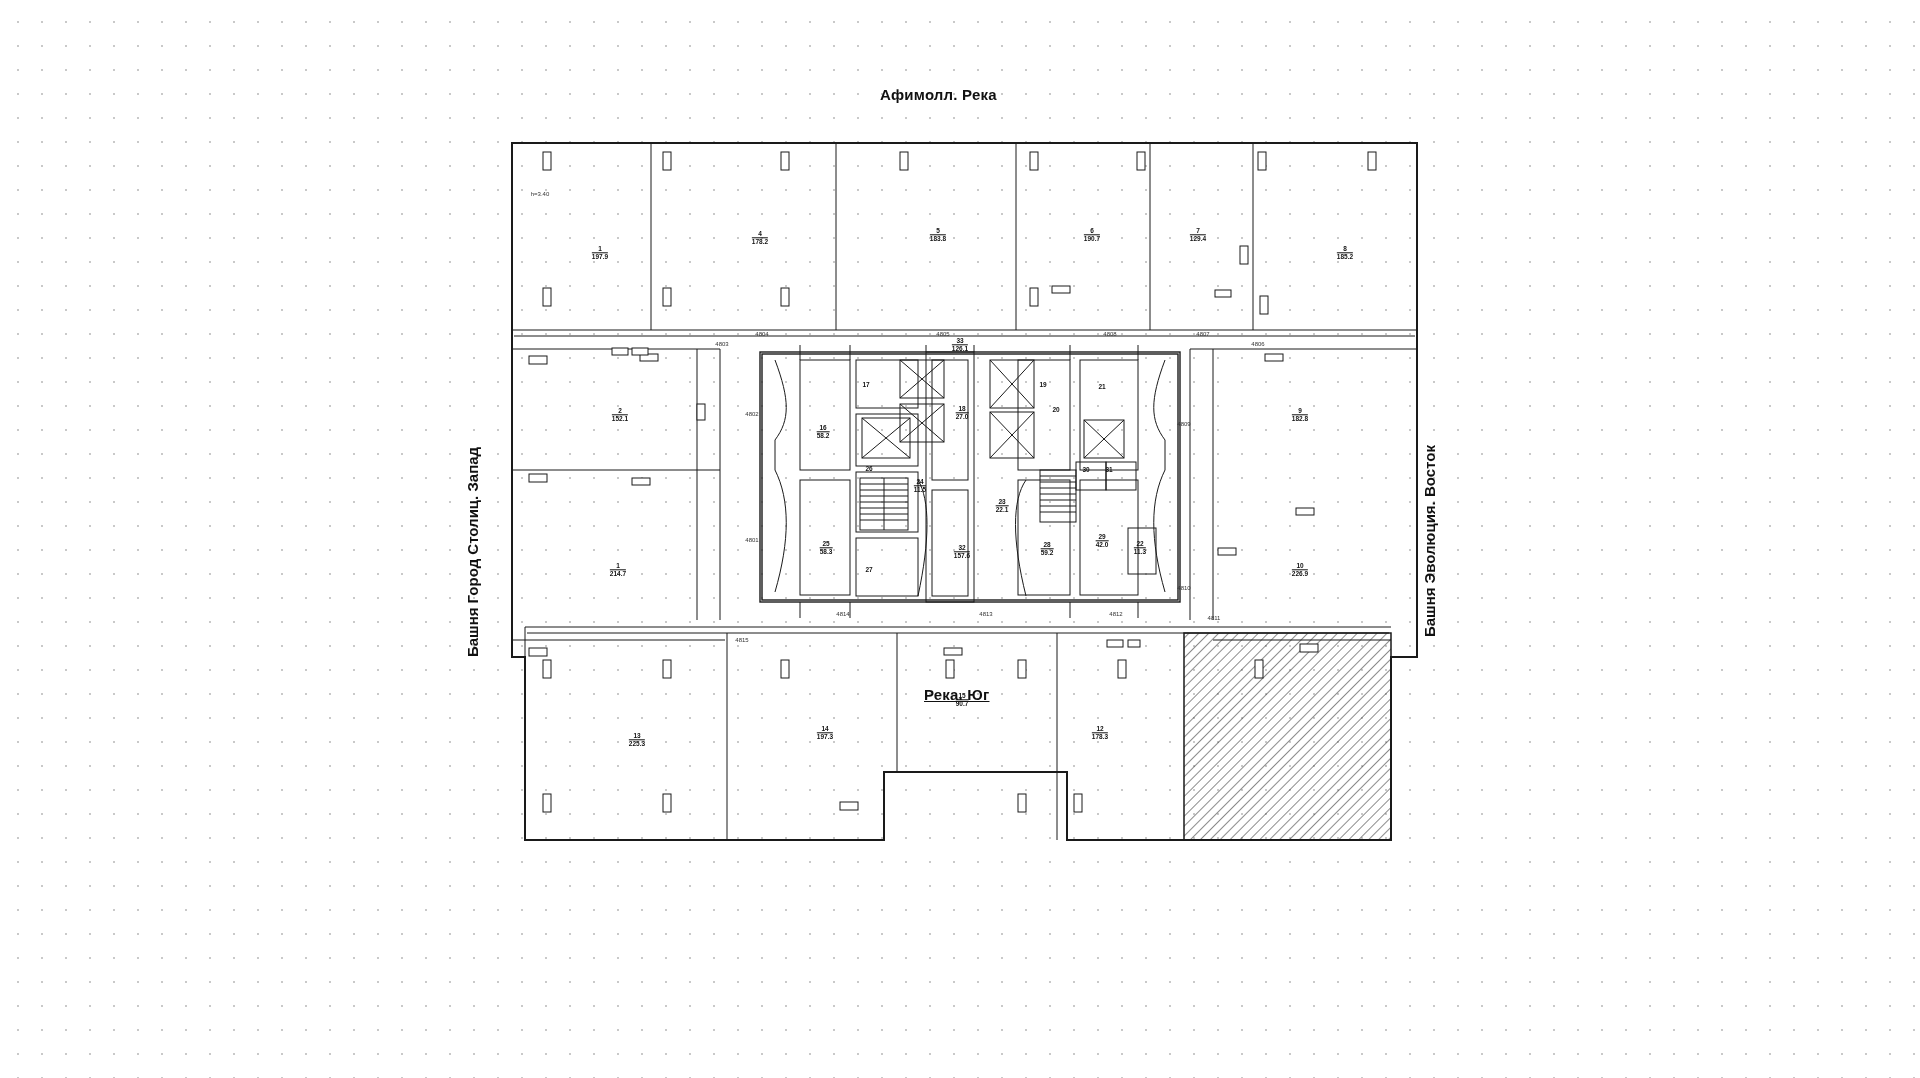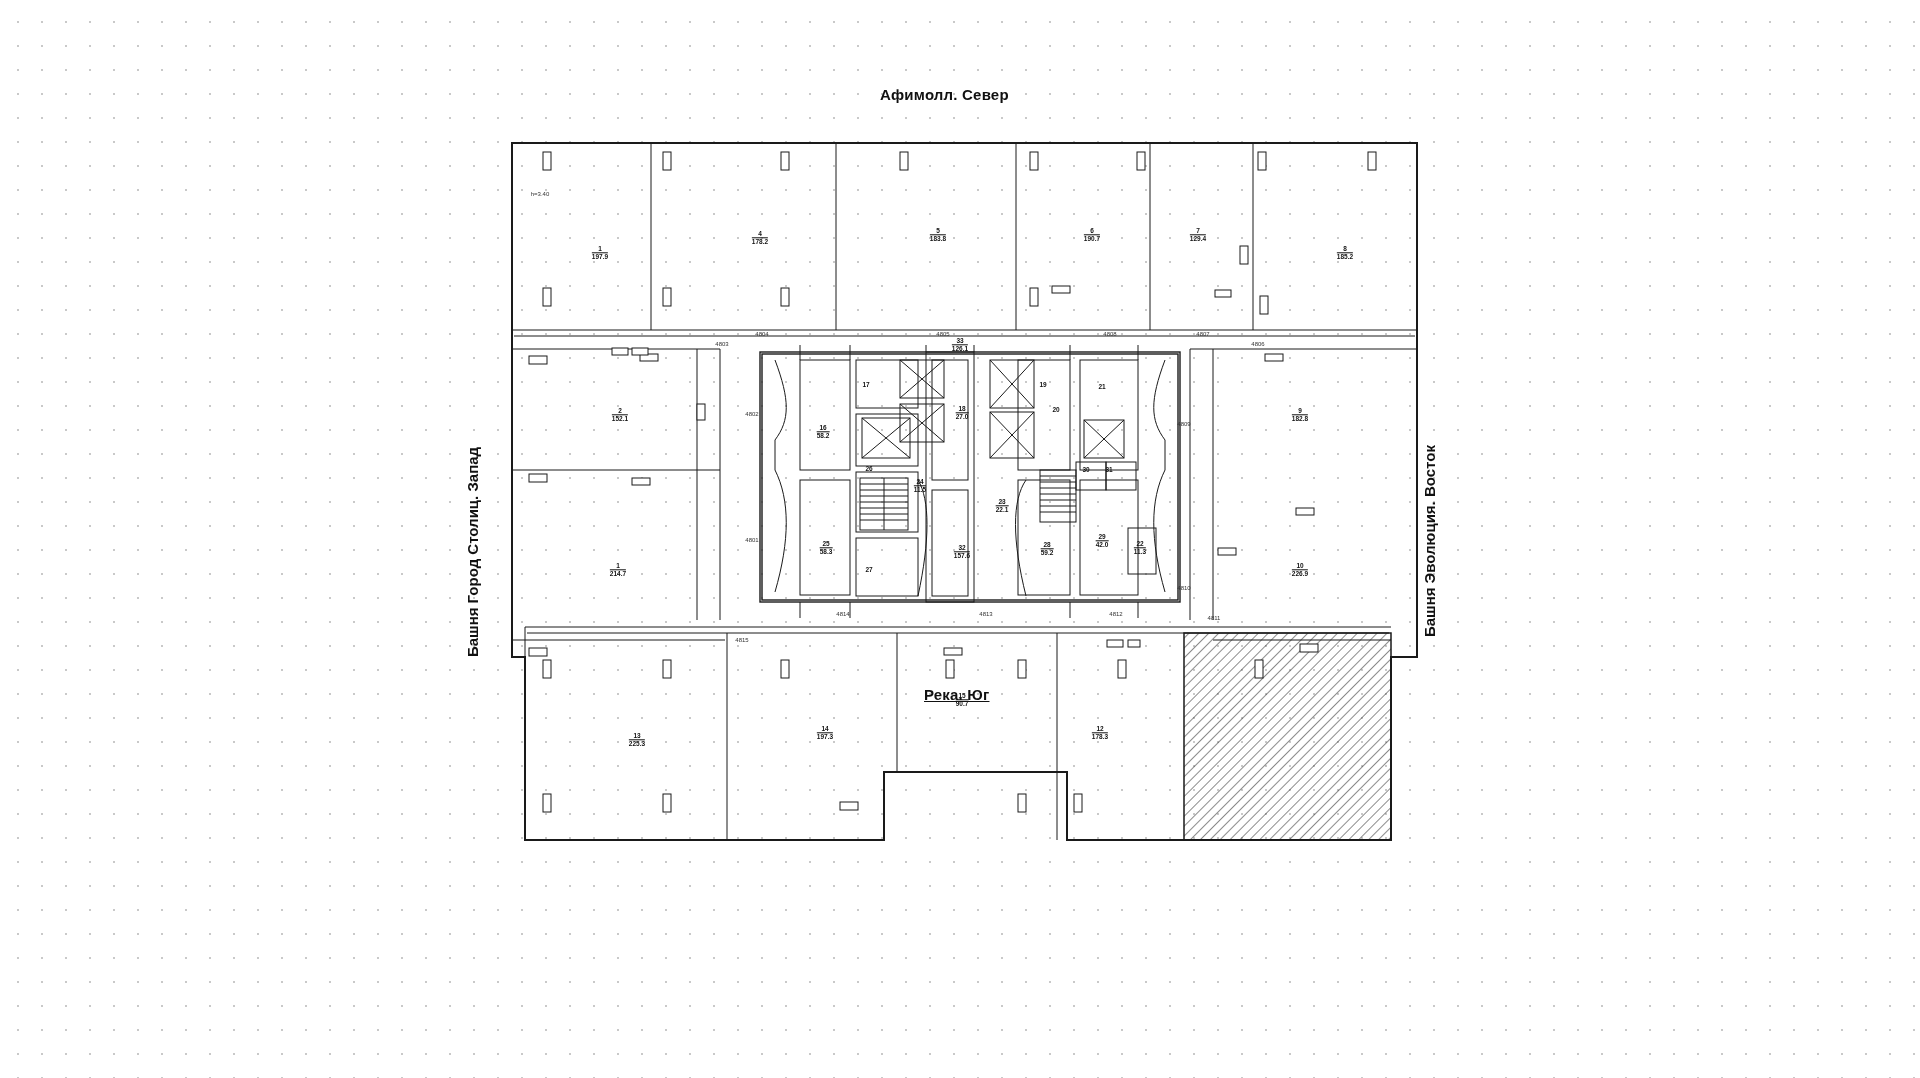--- a/index.html
+++ b/index.html
@@ -110,21 +110,21 @@
     transform: translate(-50%, -50%);
     pointer-events: none;
     white-space: nowrap;
   }
 </style>
 </head>
 <body>
 
 <div id="dot-bg"></div>
 
-<div class="edge-label" id="label-north">Афимолл. Север</div>
+<div class="edge-label" id="label-north">Афимолл. Река</div>
 <div class="edge-label" id="label-south">Река. Юг</div>
 <div class="west-wrap">Башня Город Столиц. Запад</div>
 <div class="east-wrap">Башня Эволюция. Восток</div>
 
 <div id="plan-canvas">
 <svg width="1920" height="1078" viewBox="0 0 1920 1078" xmlns="http://www.w3.org/2000/svg">
   <defs>
     <pattern id="hatch" width="7" height="7" patternTransform="rotate(45)" patternUnits="userSpaceOnUse">
       <line x1="0" y1="0" x2="0" y2="7" stroke="#1a1a1a" stroke-width="1"></line>
     </pattern>

